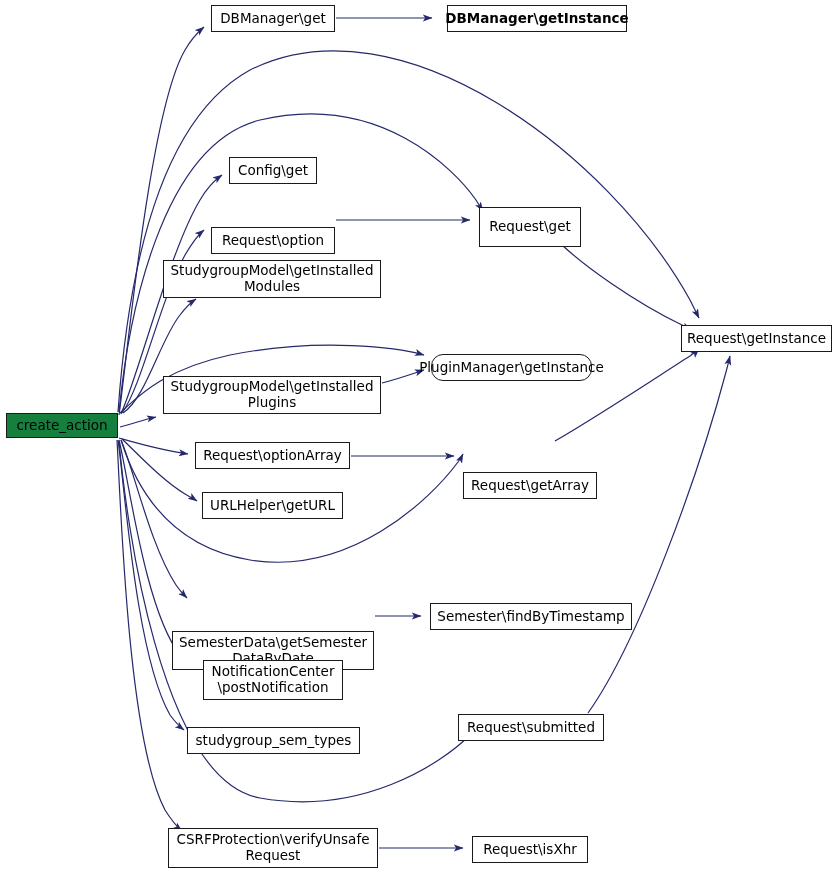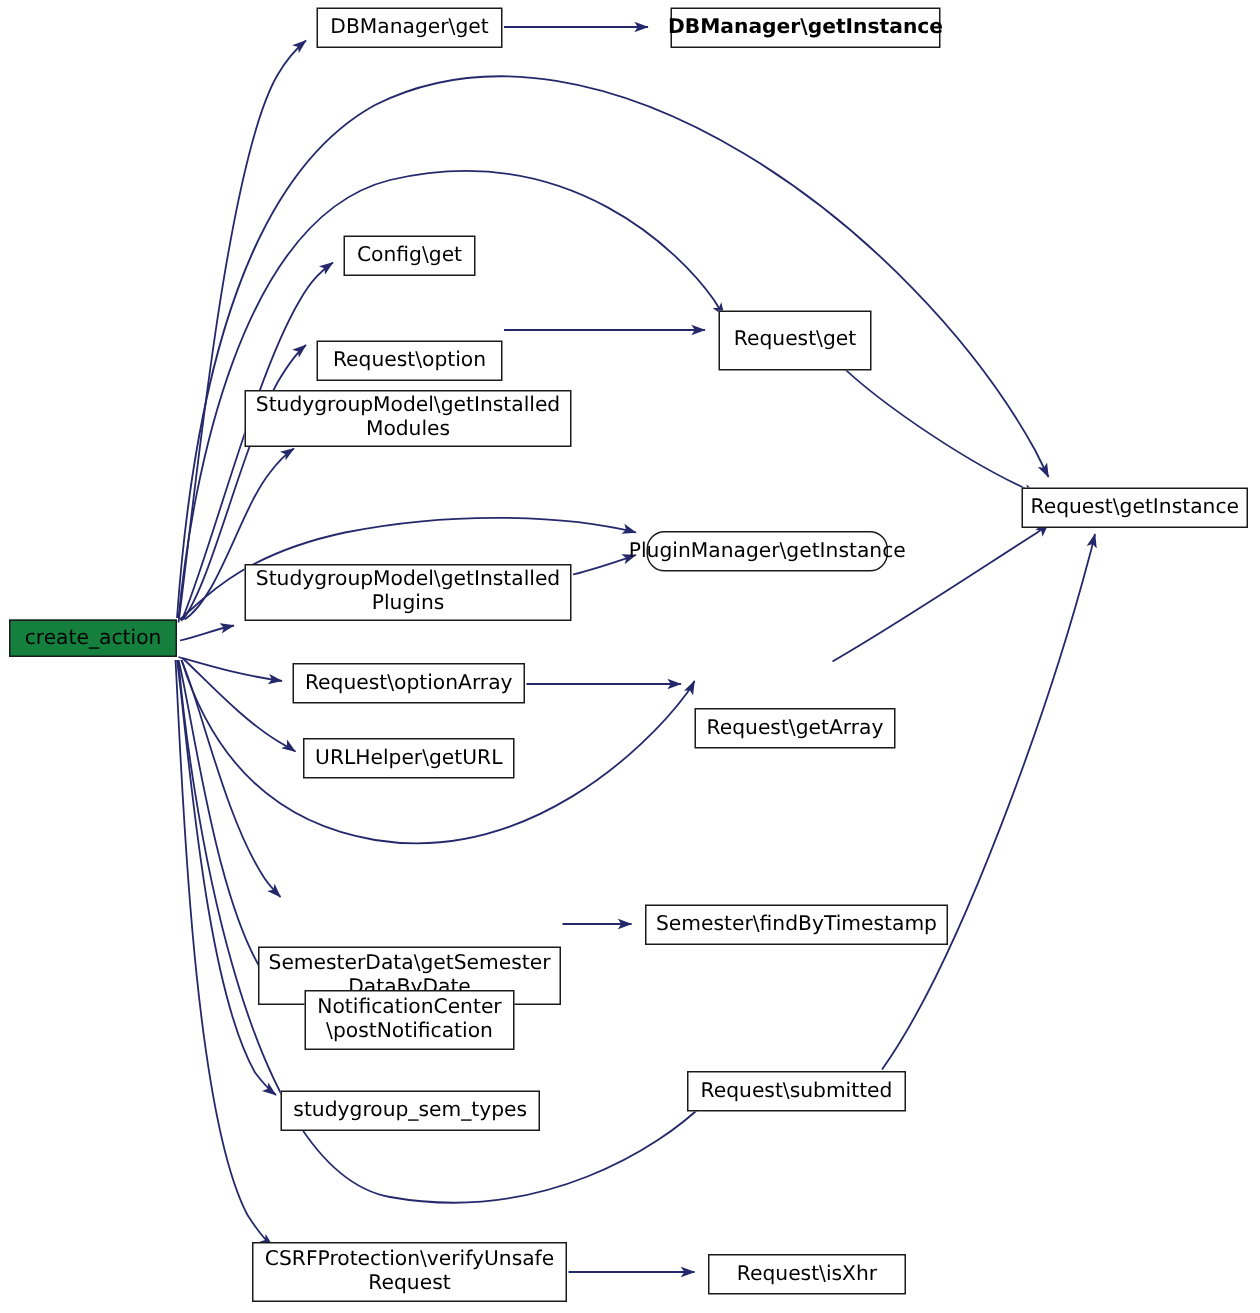--- a/index.html
+++ b/index.html
@@ -102,15 +102,15 @@
       <div class="node" style="left: 202px; top: 492px; width: 141px; height: 27px;">URLHelper\getURL</div>
       <div class="node" style="left: 172px; top: 596px; width: 202px; height: 39px; margin-top: 35px;">SemesterData\getSemester
 DataByDate</div>
       <div class="node" style="left: 430px; top: 603px; width: 202px; height: 27px;">Semester\findByTimestamp</div>
       <div class="node" style="left: 203px; top: 660px; width: 140px; height: 40px;">NotificationCenter
 \postNotification</div>
       <div class="node" style="left: 458px; top: 714px; width: 146px; height: 27px; text-align: right;">Request\submitted</div>
       <div class="node" style="left: 187px; top: 727px; width: 173px; height: 27px;">studygroup_sem_types</div>
       <div class="node" style="left: 168px; top: 828px; width: 210px; height: 40px;">CSRFProtection\verifyUnsafe
 Request</div>
-      <div class="node" style="left: 472px; top: 836px; width: 132px; height: 27px;">Request\isXhr</div>
+      <div class="node" style="left: 472px; top: 836px; width: 116px; height: 27px;">Request\isXhr</div>
     </div>
 </div>
 
 </body></html>

